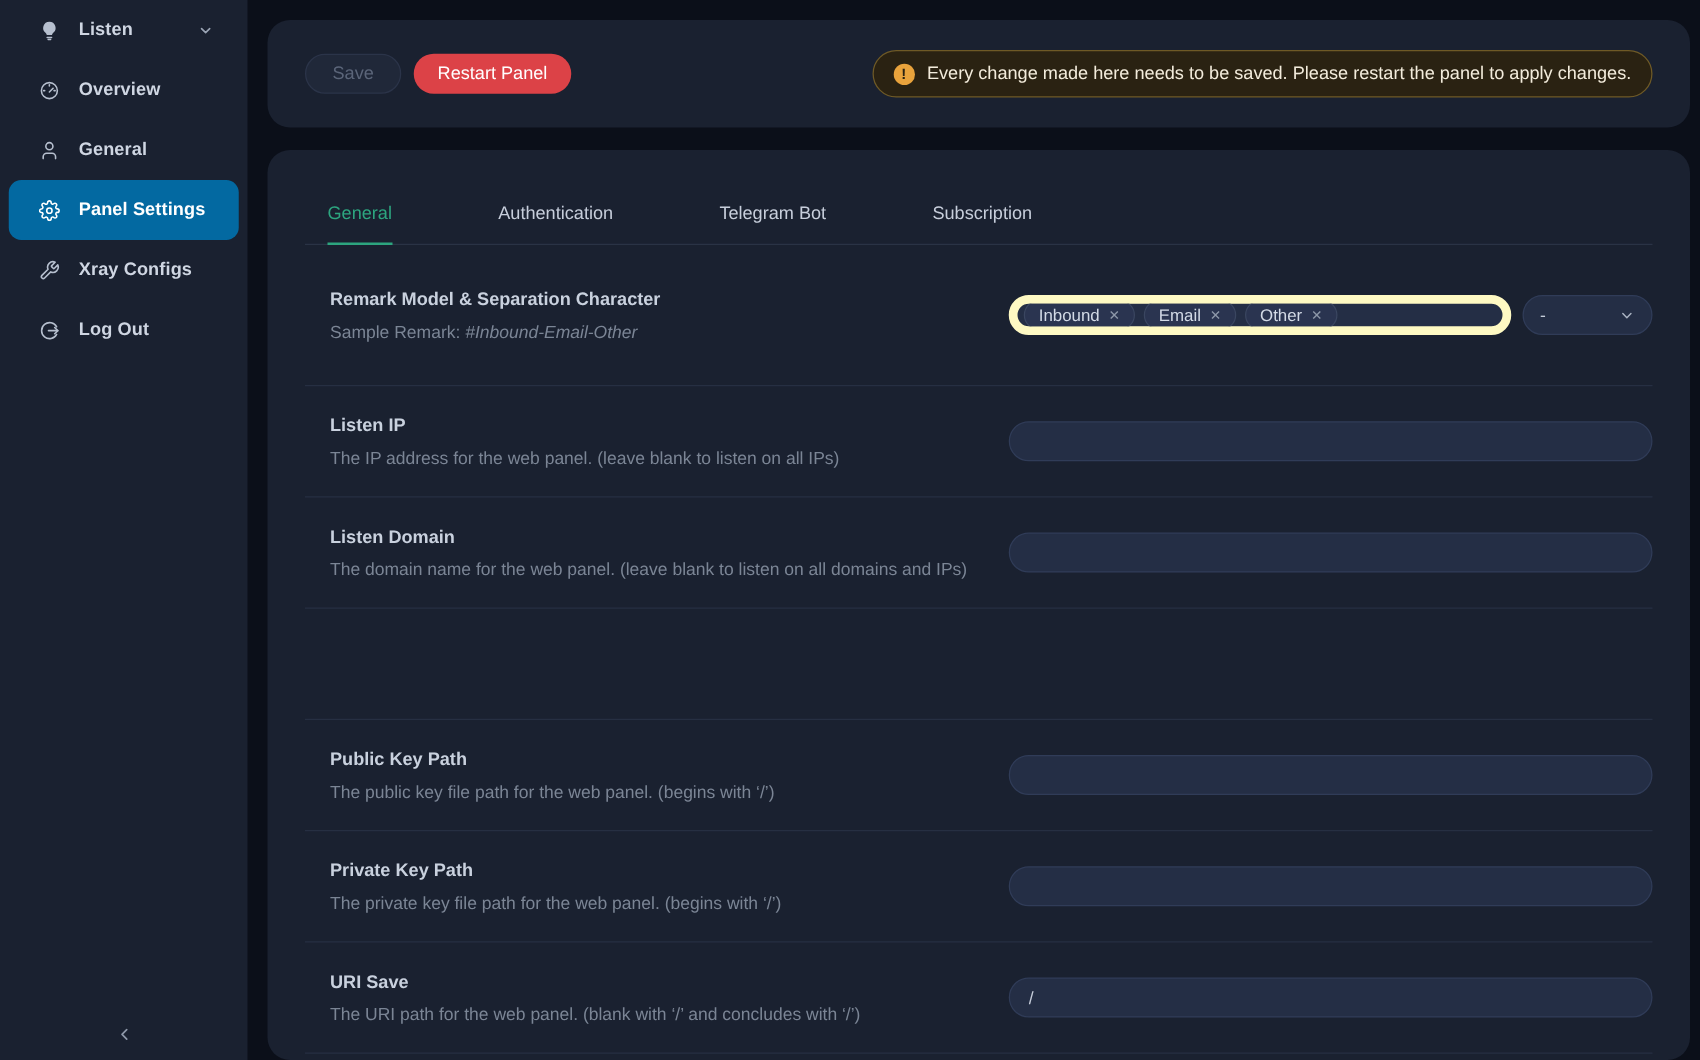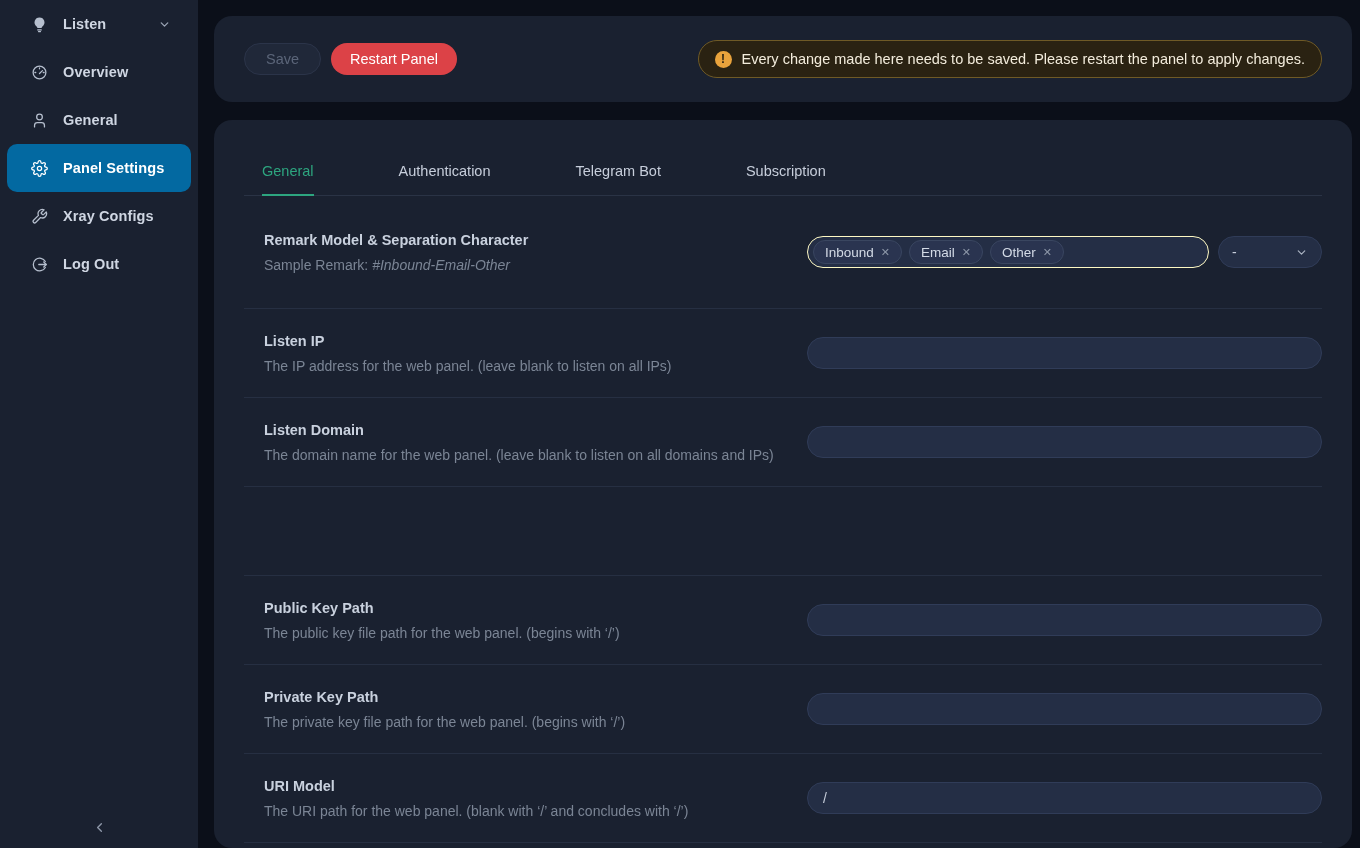--- a/index.html
+++ b/index.html
@@ -91,21 +91,21 @@
   .row-control { width: 515px; display: flex; align-items: center; gap: 9px; flex-shrink: 0; }
 
   .pill-input {
     width: 100%; height: 32px; border-radius: 999px;
     background: #242e45; border: 1px solid #303c58; color: #c6cdda;
     padding: 0 15px; font-size: 14px; outline: none;
     font-family: "Liberation Sans", sans-serif;
   }
   .tags-box {
     flex: 1; height: 32px; border-radius: 999px; background: #242e45;
-    border: 1px solid #fef9c3; display: flex; align-items: center;
+    border: 7px solid #fef9c3; display: flex; align-items: center;
     gap: 7px; padding: 0 5px; overflow: hidden;
   }
   .tag {
     display: inline-flex; align-items: center; gap: 7px;
     border: 1px solid #3a4660; background: #2a3450; border-radius: 999px;
     height: 24px; padding: 0 11px; font-size: 13.5px; color: #d3dae6; cursor: default;
   }
   .tag .tag-x { color: #8d97a8; font-size: 11px; cursor: pointer; }
   .pill-select {
     width: 104px; height: 32px; flex-shrink: 0; border-radius: 999px;
@@ -291,21 +291,21 @@
       <div class="row-label">Private Key Path</div>
       <div class="row-desc">The private key file path for the web panel. (begins with ‘/’)</div>
     </div>
     <div class="row-control">
       <input class="pill-input" type="text" value="" style="">
     </div>
   </div>
 
   <div class="form-row">
     <div class="row-text">
-      <div class="row-label">URI Model</div>
+      <div class="row-label">URI Save</div>
       <div class="row-desc">The URI path for the web panel. (blank with ‘/’ and concludes with ‘/’)</div>
     </div>
     <div class="row-control">
       <input class="pill-input" type="text" value="/" style="">
     </div>
   </div>
 </div>
     </div>
   </div>
 </div>

